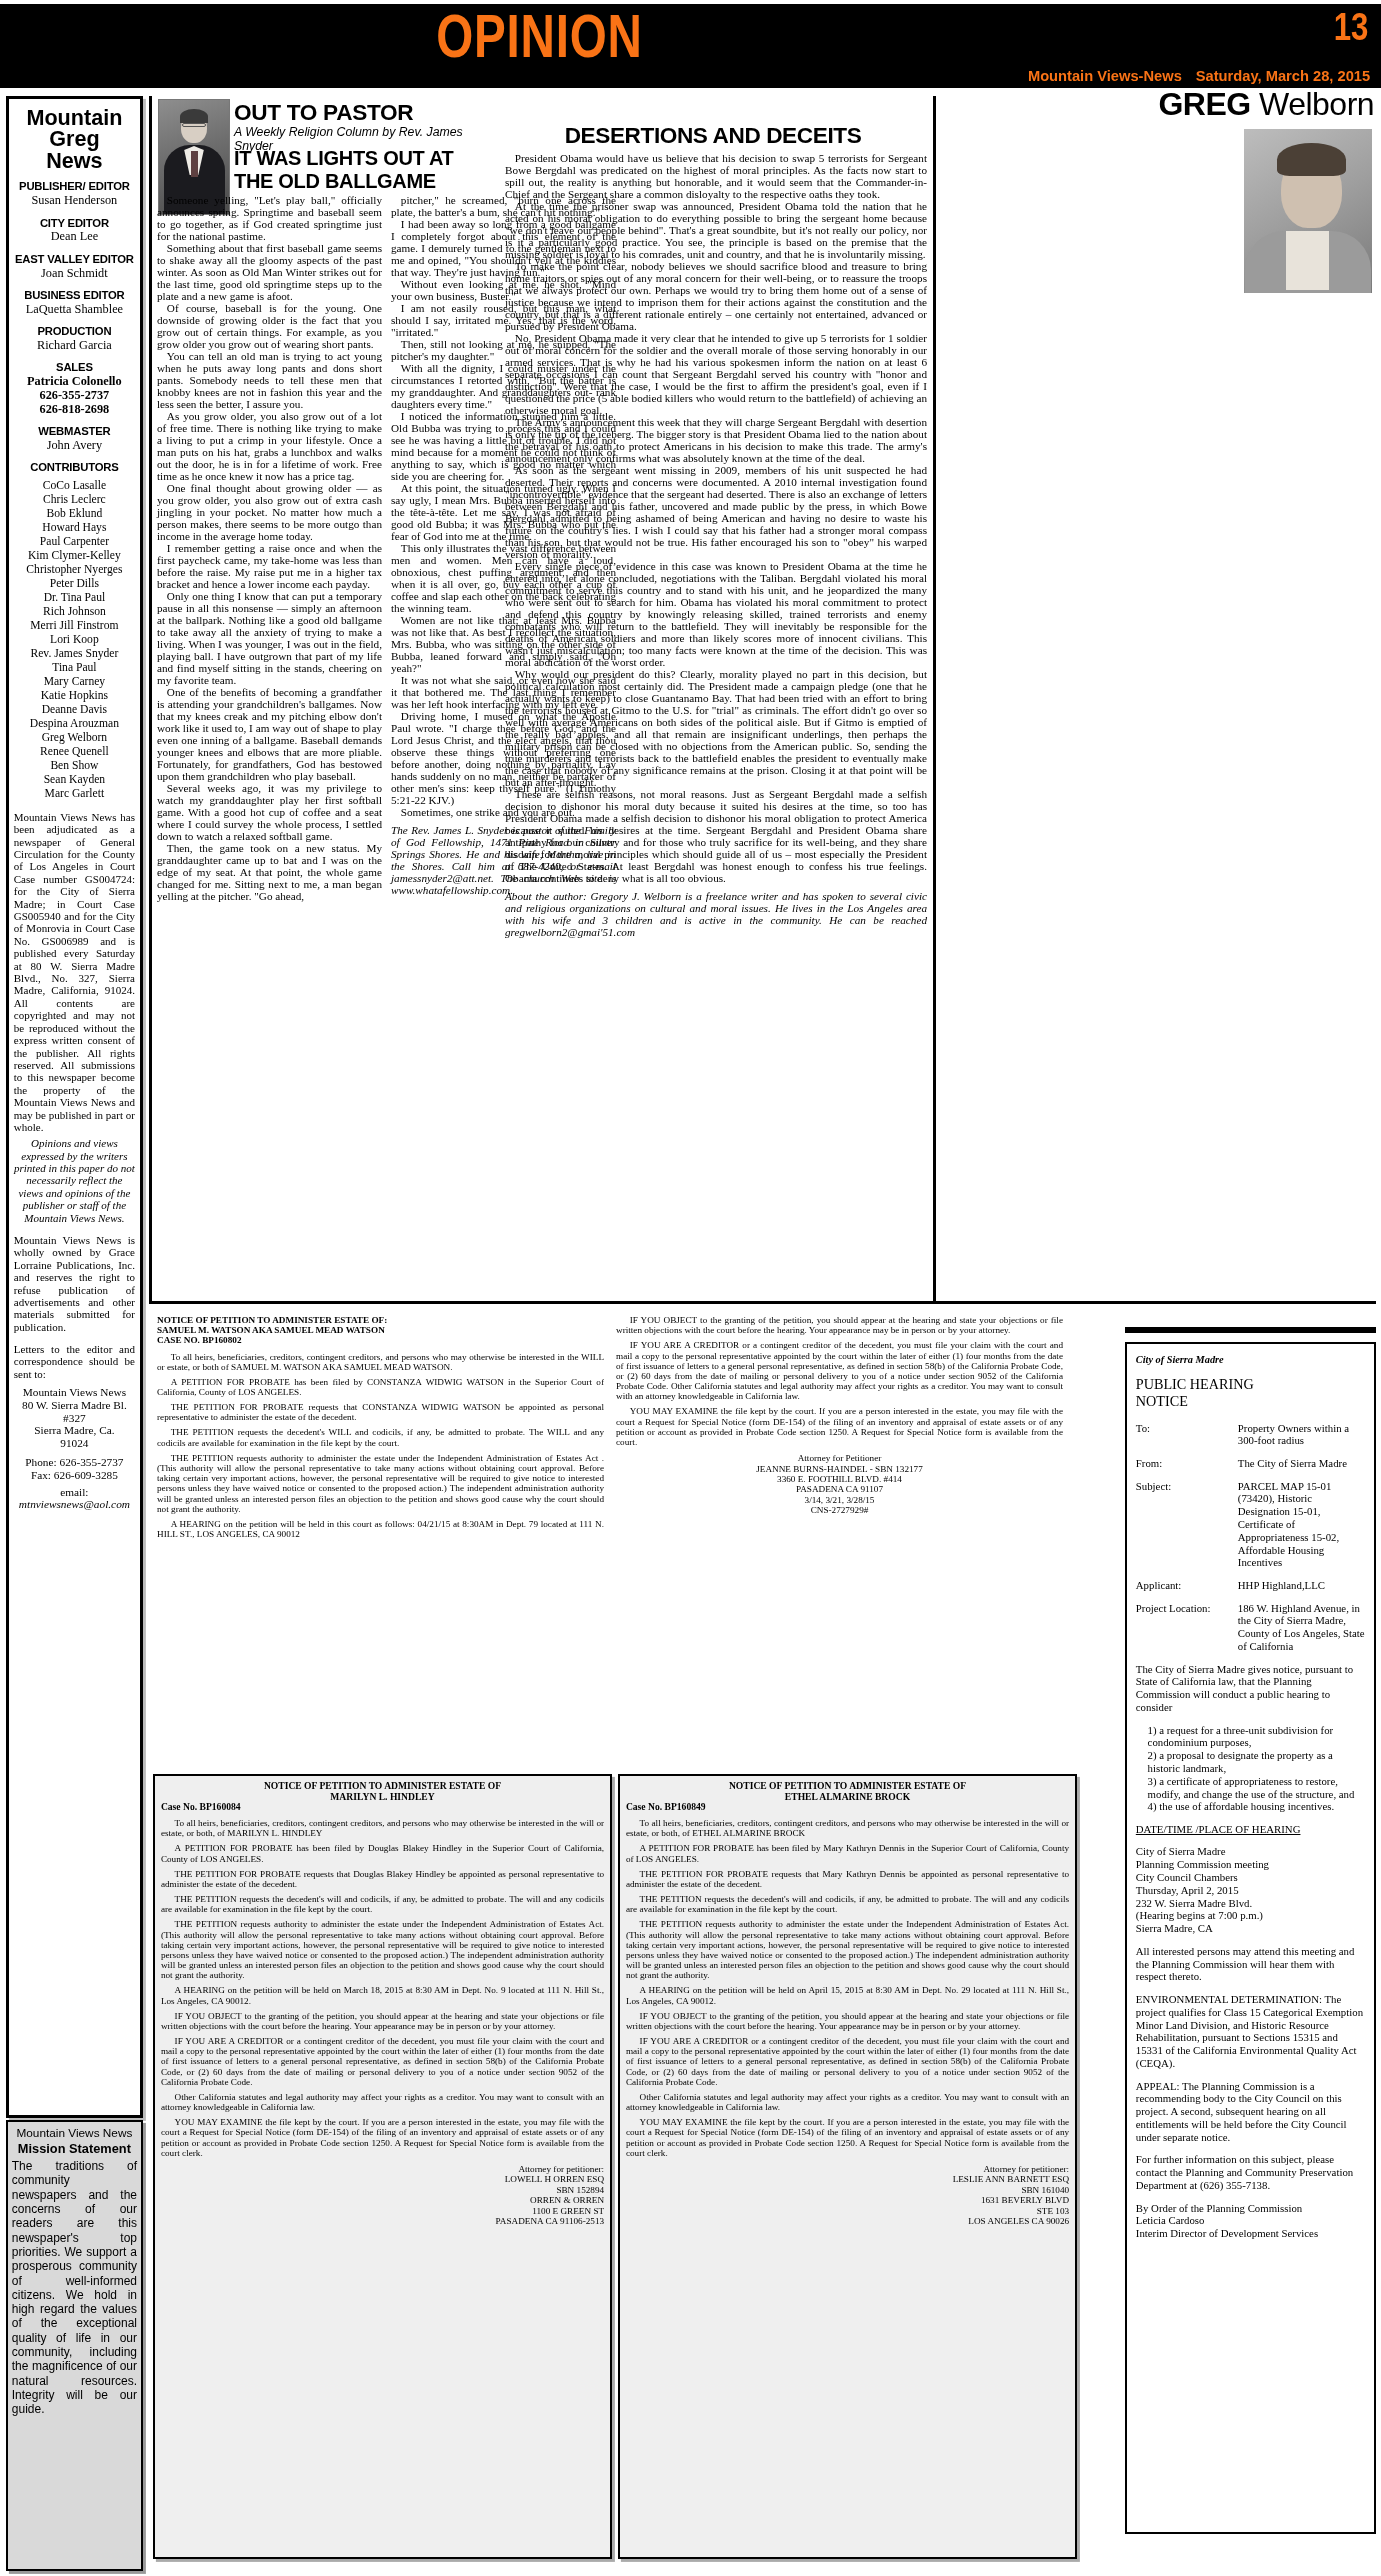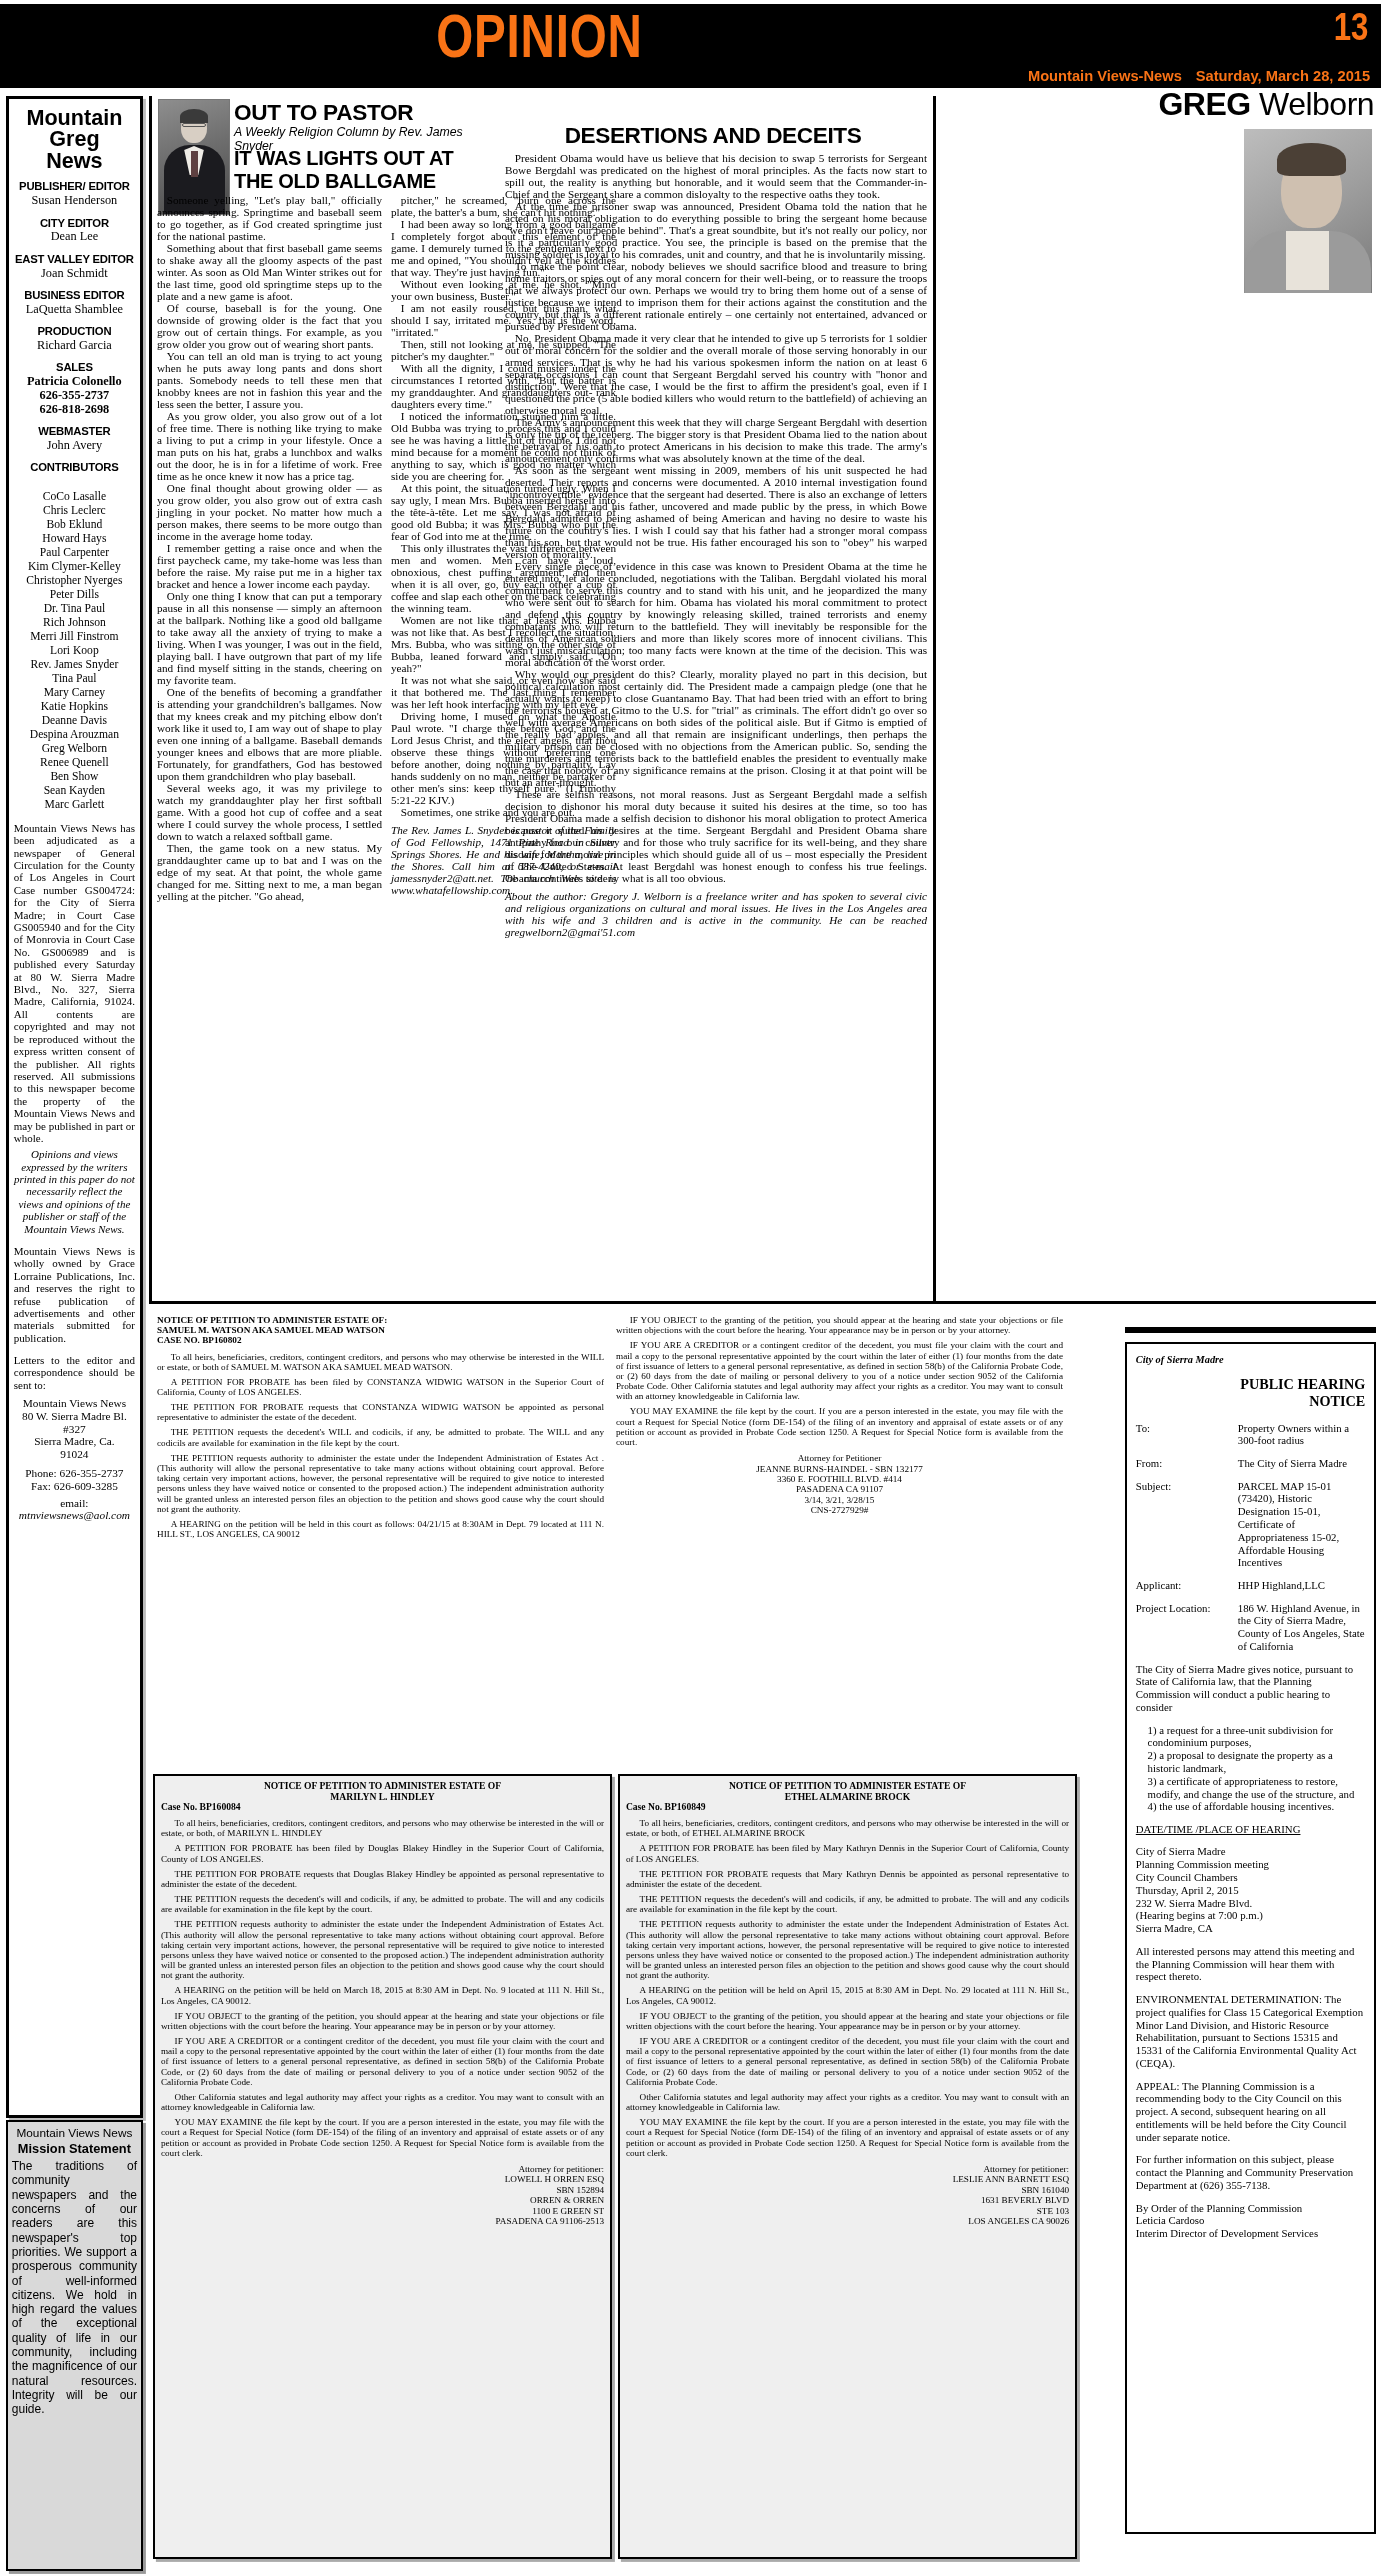--- a/index.html
+++ b/index.html
@@ -60,21 +60,21 @@
     letter-spacing:-0.2px;
   }
   .staff-name {
     font-family:"Liberation Serif", serif;
     font-size:12.3px; line-height:13.7px; text-align:center;
   }
   .staff-name.b { font-weight:700; }
   .contrib-list {
     font-family:"Liberation Serif", serif;
     font-size:11.6px; line-height:14px; text-align:center;
-    margin-top:15px;
+    margin-top:4px;
   }
   .legal-block {
     font-family:"Liberation Serif", serif;
     font-size:11px; line-height:12.4px;
     text-align:justify; margin-top:9.8px;
   }
   .legal-italic {
     font-style:italic; text-align:center;
     font-size:11px; line-height:12.4px; margin-top:3.9px;
   }
@@ -200,21 +200,21 @@
   
   .phbox {
     position:absolute; left:1125px; top:1342px; width:251px; height:1192px;
     border:2px solid #000; background:#fff;
     padding:9.8px 8.8px;
     font-family:"Liberation Serif", serif;
     font-size:10.8px; line-height:12.8px;
     overflow:hidden;
   }
   .ph-city { font-weight:700; font-style:italic; font-size:10.3px; }
-  .ph-title { text-align:right; font-weight:700; font-size:14.2px; line-height:16.7px; margin:9.8px 0 11.8px 0;}
+  .ph-title { text-align:left; font-weight:400; font-size:14.2px; line-height:16.7px; margin:9.8px 0 11.8px 0;}
   .ph-row { display:flex; margin-bottom:9.8px; }
   .ph-lab { width:102px; flex:none; }
   .ph-val { flex:1; }
   .ph-para { margin:0 0 9.8px 0; }
   .ph-list { margin:0 0 9.8px 0; padding-left:11.8px; }
   .ph-underline { text-decoration:underline; }
   .ph-nowrap { white-space:pre-line; }
 
   .phbox-outer-label {
     position:absolute; left:1125px; top:1327px; width:251px; height:5.9px; background:#000;

